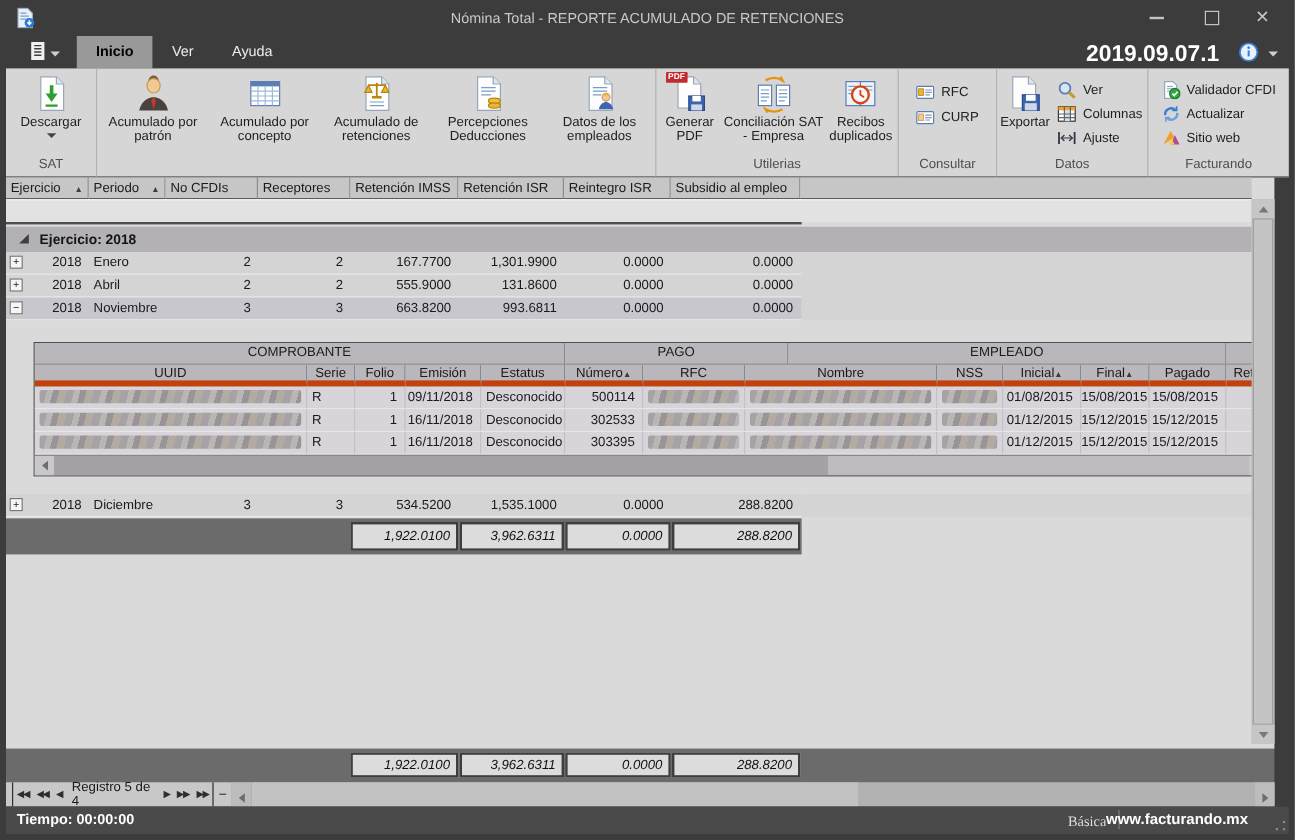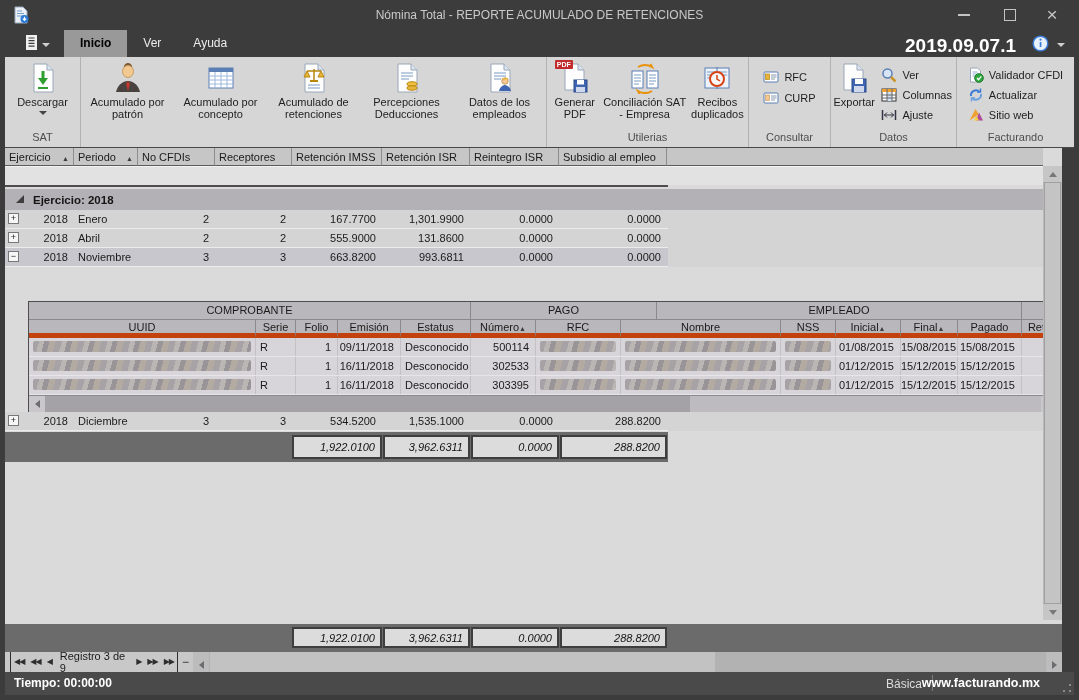--- a/index.html
+++ b/index.html
@@ -58,21 +58,21 @@
   .grow{position:absolute;left:0;width:663px;height:19px;display:flex;background:#d4d4d4;border-bottom:1px solid #ececec;box-sizing:border-box;}
   .grow.sel{background:#c9c7ce;}
   .rowfill{position:absolute;left:663px;width:375px;background:#d4d4d4;}
   .gc{box-sizing:border-box;height:18px;line-height:18px;font-size:11px;color:#1a1a1a;}
   .tr{text-align:right;padding-right:6px;}
   .tl{text-align:left;padding-left:4px;}
   .cell-ej{display:flex;justify-content:space-between;padding:0 6px 0 3px;}
   .expander{width:11px;height:11px;margin-top:3px;background:#f6f6f6;border:1px solid #777;box-sizing:border-box;
             font-size:9px;line-height:8px;text-align:center;color:#222;}
   
-  .sub{position:absolute;top:153px;left:23px;width:1030px;border:1px solid #4e4e4e;background:#d7d5d9;box-sizing:border-box;}
+  .sub{position:absolute;top:137px;left:23px;width:1030px;border:1px solid #4e4e4e;background:#d7d5d9;box-sizing:border-box;}
   .subgrp,.subhead,.srow{display:flex;}
   .sg{box-sizing:border-box;background:#b9b7bb;border-right:1px solid #8a888c;border-bottom:1px solid #8a888c;
       height:18px;line-height:17px;text-align:center;font-size:11px;color:#1a1a1a;}
   .sgc{width:442px}.sge{width:365px}.sgp{width:186px}.sgf{flex:1;border-right:none}
   .sh{box-sizing:border-box;background:#b9b7bb;border-right:1px solid #8a888c;border-bottom:5px solid #c2410c;
       height:18px;font-size:11px;padding:0 3px;display:flex;justify-content:center;align-items:center;color:#1a1a1a;}
   .s0{width:227px}.s1{width:40px}.s2{width:42px}.s3{width:63px}.s4{width:70px}.s5{width:65px}.s6{width:85px}
   .s7{width:160px}.s8{width:55px}.s9{width:65px}.s10{width:57px}.s11{width:64px}.s12{width:35px;border-right:none}
   .srow{height:19px;background:#d7d5d9;border-bottom:1px solid #e7e5e9;box-sizing:border-box;}
   .sc{box-sizing:border-box;border-right:1px solid #c3c1c5;height:18px;line-height:18px;font-size:11px;color:#1a1a1a;}
@@ -109,21 +109,21 @@
   .nv-next::before{content:"\25B6"}.nv-nextpage::before{content:"\25B6\25B6"}.nv-last::before{content:"\25B6\25B6"}
   .nv-minus{font-size:12px;letter-spacing:0;color:#2e2e2e;padding:0 4px;}
   .navlabel{font-size:11px;color:#1a1a1a;margin:0 5px;}
   .hscroll{position:absolute;left:188px;right:0;top:0;height:20px;background:#b2b2b2;}
   .hscroll .hsbox{position:absolute;top:0;height:20px;background:#bcbcbc;}
   .hs-l{left:0}.hs-r{right:0}
   .hscroll .hthumb2{position:absolute;left:17px;top:0;width:505px;height:20px;background:#c2c2c2;}
   
   .statusbar{position:absolute;top:672px;left:5px;width:1069px;height:23px;background:#4a4a4a;}
   .tiempo{position:absolute;left:9px;top:4px;color:#fff;font-weight:bold;font-size:12px;}
-  .plan{position:absolute;right:152px;top:5px;color:#ddd;font-size:12px;}
+  .plan{position:absolute;right:152px;top:5px;color:#ddd;font-size:12px;font-family:Liberation Serif, serif;}
   .st-sep{position:absolute;right:141px;top:3px;width:1px;height:16px;background:#7c7c7c;}
   .site{position:absolute;right:34px;top:4px;color:#fff;font-weight:bold;font-size:12.5px;}
   .grip{position:absolute;right:3px;bottom:3px;width:8px;height:8px;
         background:radial-gradient(circle at 7px 1px,#8a8a8a 1px,transparent 1.4px),
                    radial-gradient(circle at 7px 7px,#8a8a8a 1px,transparent 1.4px),
                    radial-gradient(circle at 1px 7px,#8a8a8a 1px,transparent 1.4px);}
 </style>
 </head>
 <body>
 
@@ -678,21 +678,21 @@
   <div class="tbox tb2">3,962.6311</div>
   <div class="tbox tb3">0.0000</div>
   <div class="tbox tb4">288.8200</div>
 </div>
 
 <div class="navbar">
   <div class="navctl">
     <span class="nvi bar-l nv-first"></span>
     <span class="nvi nv-prevpage"></span>
     <span class="nvi nv-prev"></span>
-    <span class="navlabel">Registro 3 de 9</span>
+    <span class="navlabel">Registro 5 de 4</span>
     <span class="nvi nv-next"></span>
     <span class="nvi nv-nextpage"></span>
     <span class="nvi bar-r nv-last"></span>
     <span class="nv-minus">−</span>
   </div>
   <div class="hscroll">
     <div class="hsbox hs-l">
         <span class="tri-l" style="display:block;margin:6px auto 0"></span>
       </div>
     <div class="hthumb2"></div>

